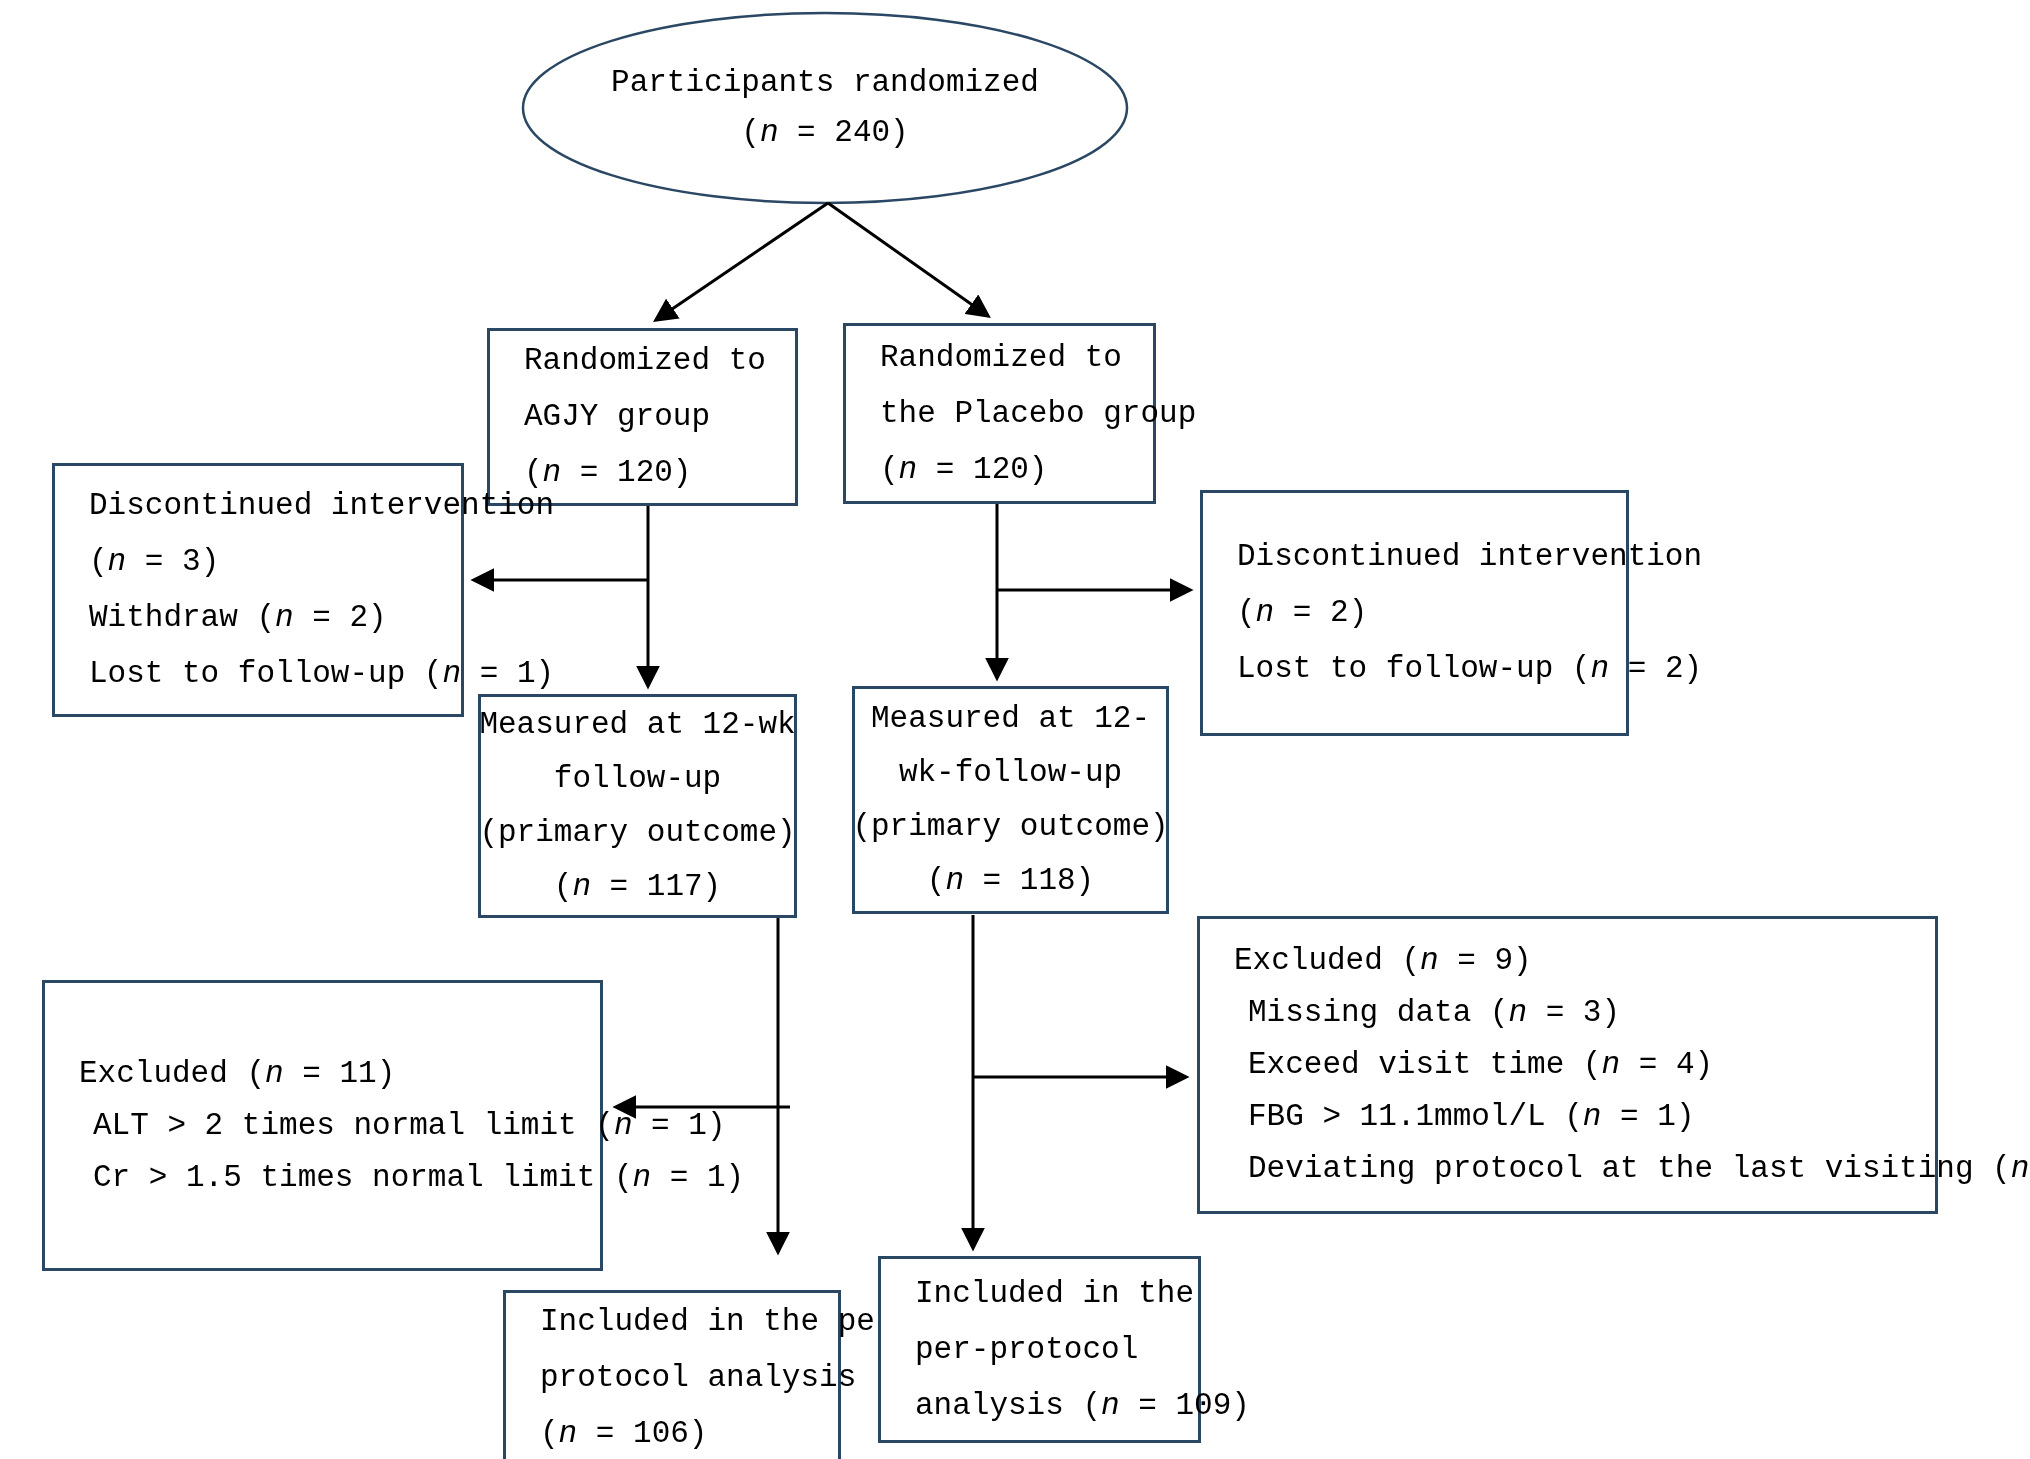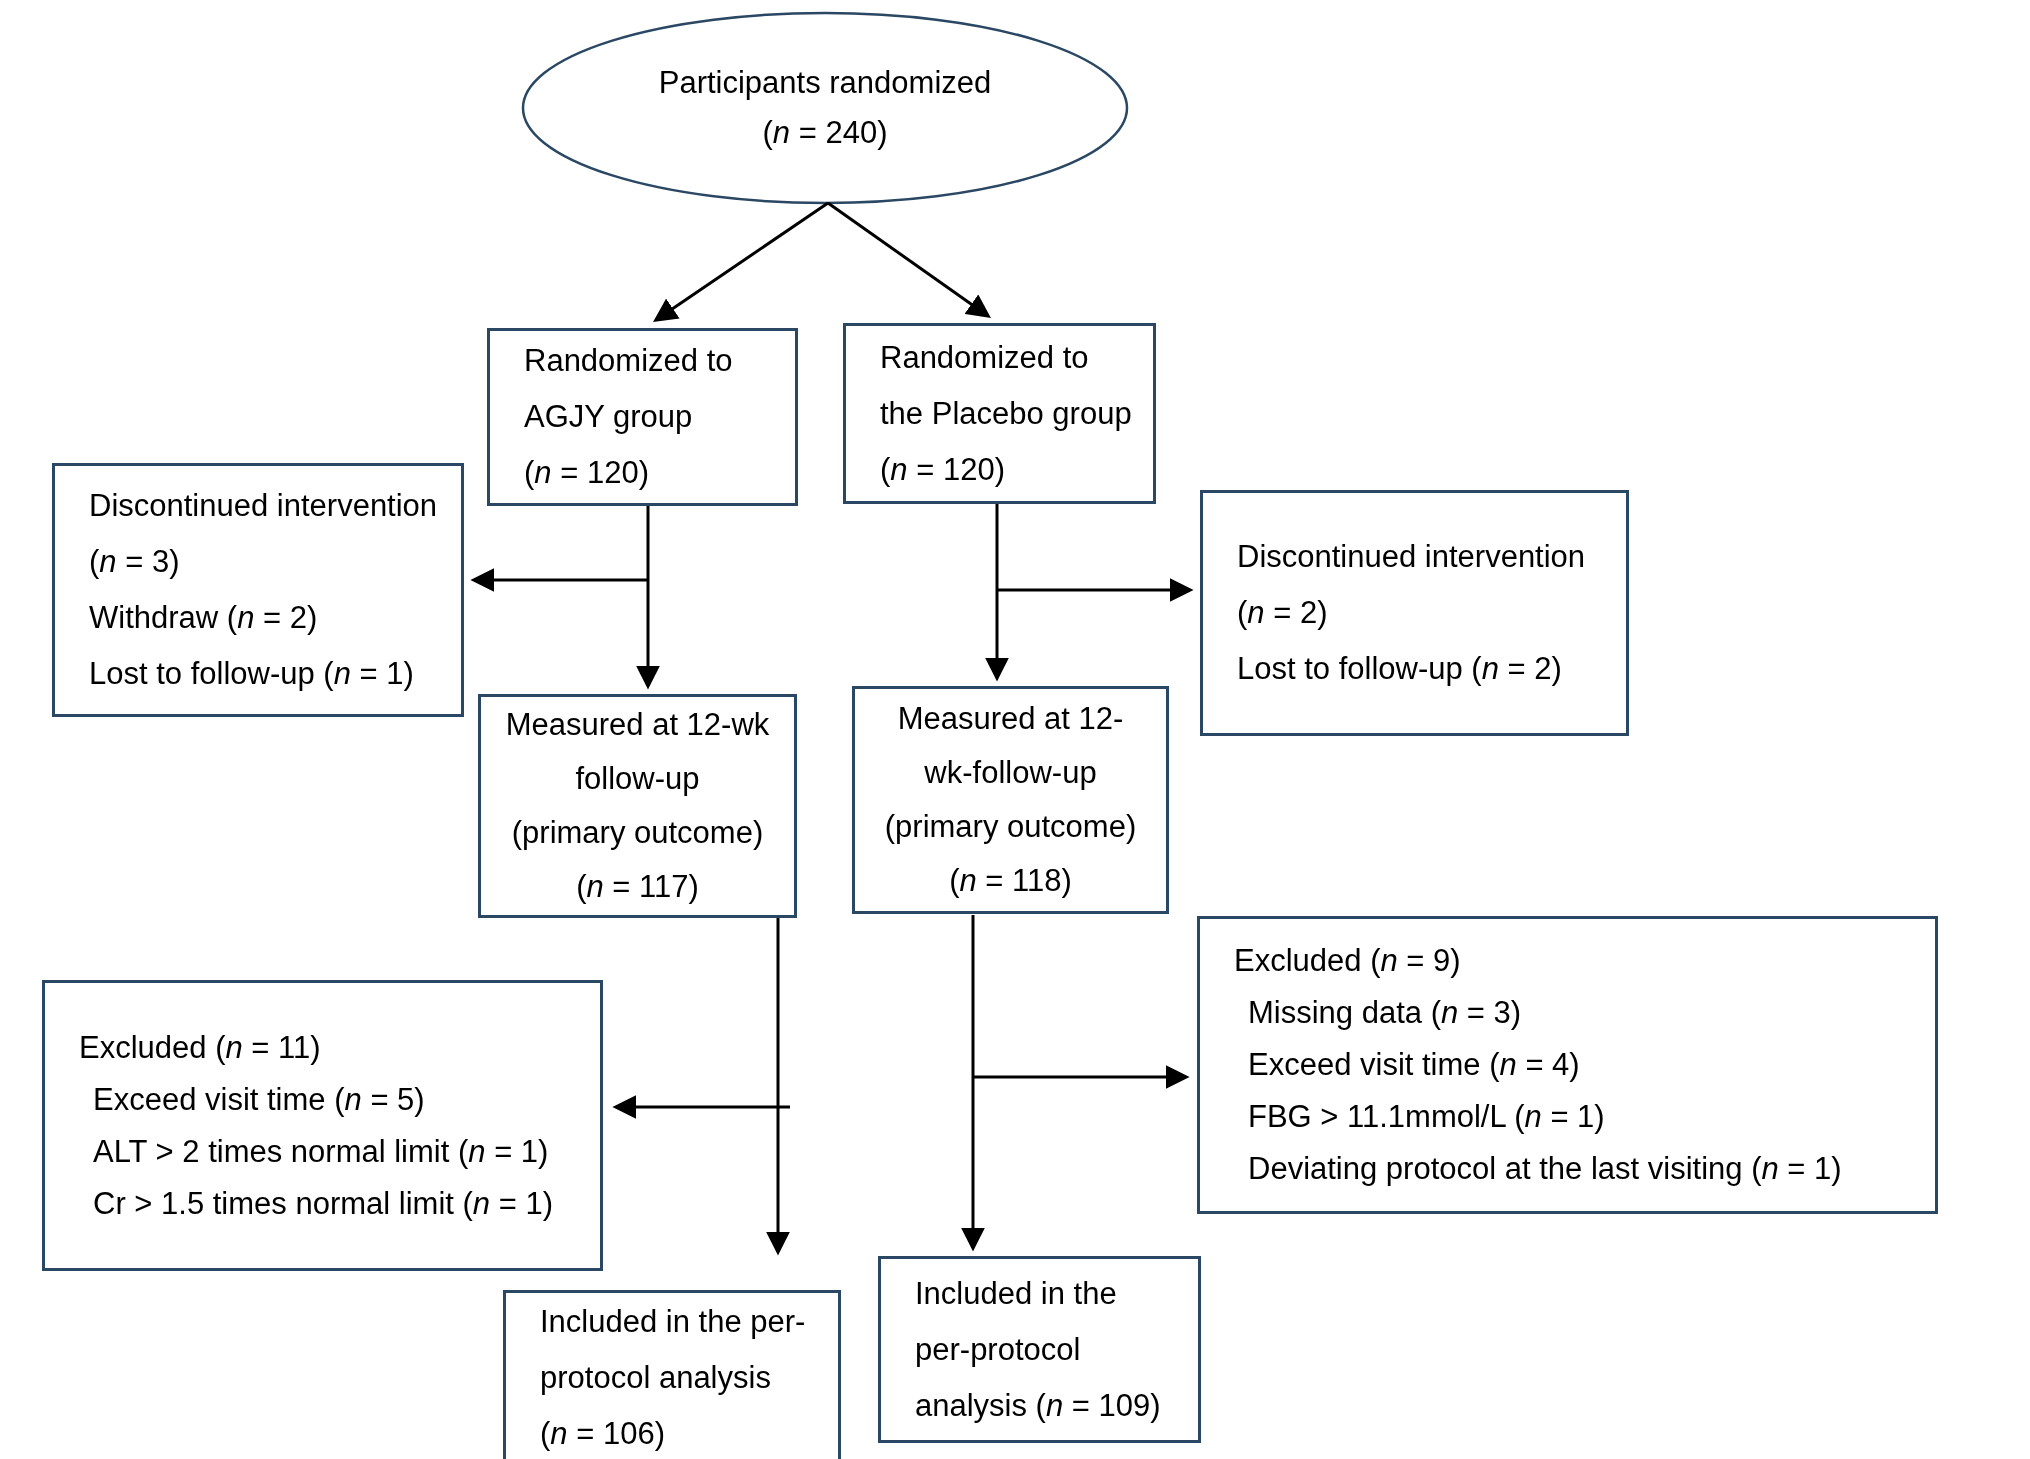--- a/index.html
+++ b/index.html
@@ -1,21 +1,21 @@
 <!DOCTYPE html>
 <html><head>
 <meta charset="utf-8">
 <style>
   html,body{margin:0;padding:0;background:#ffffff;}
   .canvas{
     position:relative;
     width:2030px;
     height:1459px;
     background:#ffffff;
-    font-family:Liberation Sans, sans-serif;
+    font-family:Liberation Mono, monospace;
     font-size:31px;
     color:#000000;
     overflow:hidden;
   }
   svg.connectors{position:absolute;left:0;top:0;width:2030px;height:1459px;}
   .box{
     position:absolute;
     border:3px solid #2a4763;
     background:#ffffff;
     box-sizing:border-box;
@@ -111,21 +111,20 @@
 
   <div class="box center" style="left:852px;top:686px;width:317px;height:228px;">
       <div class="line">Measured at 12-</div>
       <div class="line">wk-follow-up</div>
       <div class="line">(primary outcome)</div>
       <div class="line">(<i>n</i> = 118)</div>
     </div>
 
   <div class="box tight" style="left:42px;top:980px;width:561px;height:291px;">
       <div class="line">Excluded (<i>n</i> = 11)</div>
-      <div class="line">Exceed visit time (<i>n</i> = 5)</div>
       <div class="line">ALT &gt; 2 times normal limit (<i>n</i> = 1)</div>
       <div class="line">Cr &gt; 1.5 times normal limit (<i>n</i> = 1)</div>
     </div>
 
   <div class="box tight" style="left:1197px;top:916px;width:741px;height:298px;">
       <div class="line">Excluded (<i>n</i> = 9)</div>
       <div class="line">Missing data (<i>n</i> = 3)</div>
       <div class="line">Exceed visit time (<i>n</i> = 4)</div>
       <div class="line">FBG &gt; 11.1mmol/L (<i>n</i> = 1)</div>
       <div class="line">Deviating protocol at the last visiting (<i>n</i> = 1)</div>

